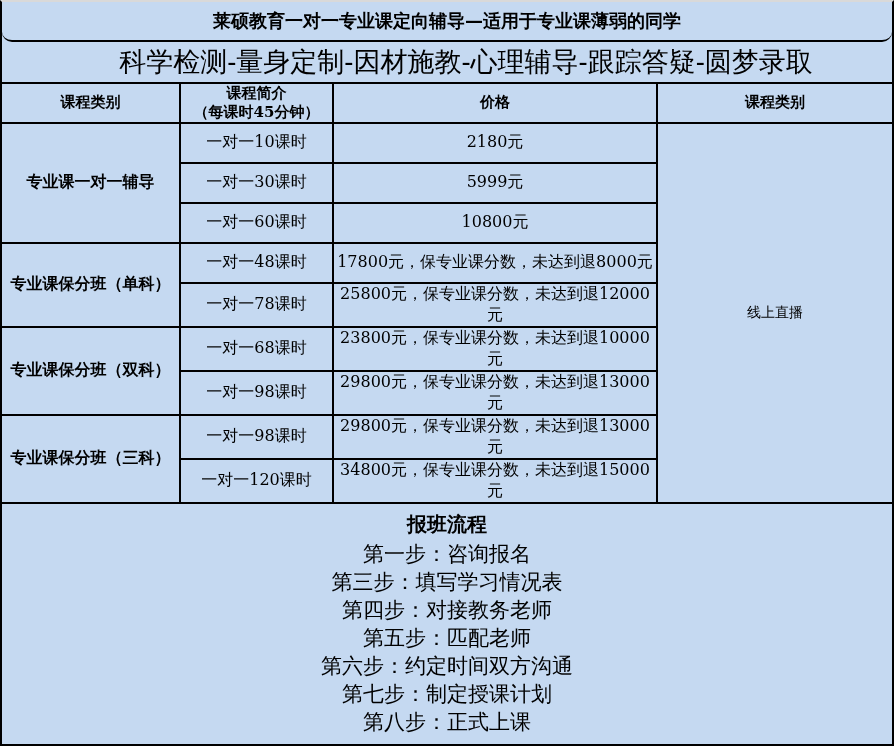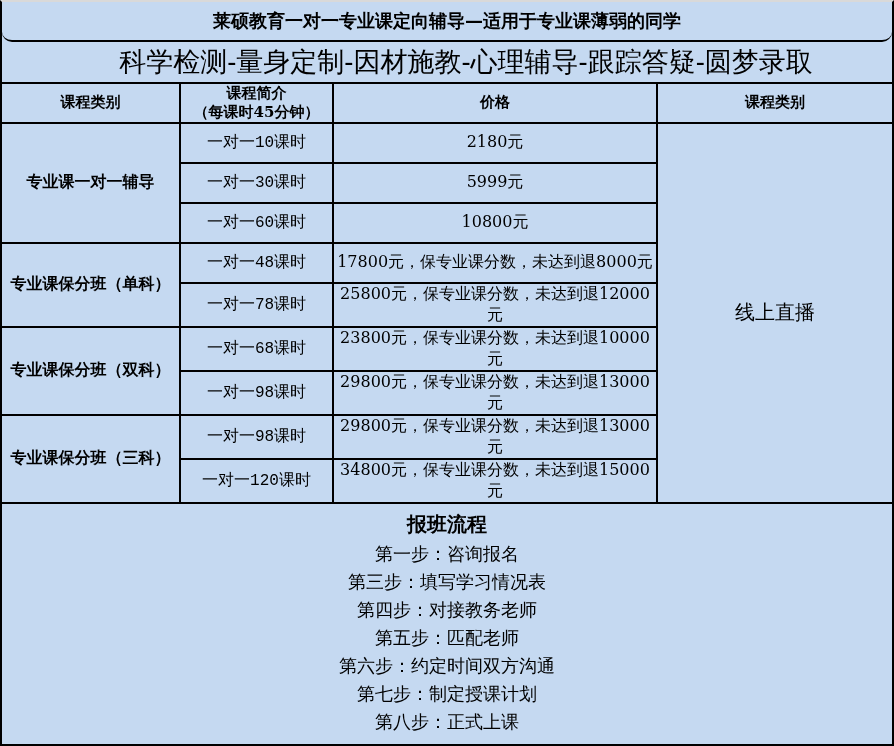--- a/index.html
+++ b/index.html
@@ -43,32 +43,32 @@
     overflow: hidden;
   }
   table.pricing tr:first-child > * { border-top: none; }
   table.pricing tr > *:first-child { border-left: none; }
   table.pricing tr > *:last-child { border-right: none; }
   tr.head { height: 36px; }
   tr.head th { font-size: 15px; font-weight: bold; }
   th.pre { white-space: pre-line; line-height: 1.25; margin-top: 44px; }
   tr.data { height: 40px; }
   td.cat { font-size: 16px; font-weight: bold; margin-top: 32px; }
-  td.intro { font-size: 16px; font-family: Liberation Mono, monospace; }
+  td.intro { font-size: 16px; }
   td.price { font-size: 16px; }
-  td.delivery { font-size: 20px; }
+  td.delivery { font-size: 14px; }
   .process {
     text-align: center;
     padding-top: 4px;
   }
   .process-title {
     font-size: 20px; font-weight: bold; line-height: 32px;
   }
   .process-step {
-    font-size: 18px; line-height: 28px;
+    font-size: 21px; line-height: 28px;
   }
 </style>
 </head>
 <body>
 
 <div class="frame">
 
   <div class="title-row">莱硕教育一对一专业课定向辅导—适用于专业课薄弱的同学</div>
 
   <div class="subtitle-row">科学检测-量身定制-因材施教-心理辅导-跟踪答疑-圆梦录取</div>

